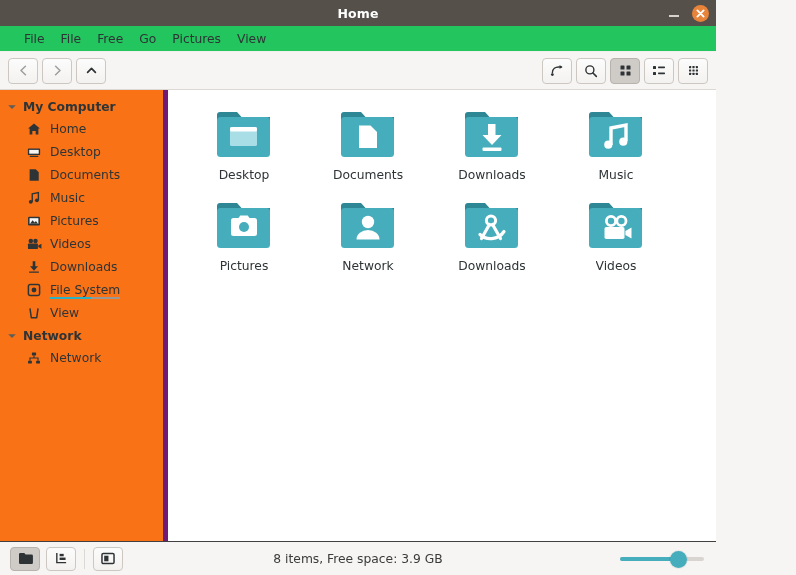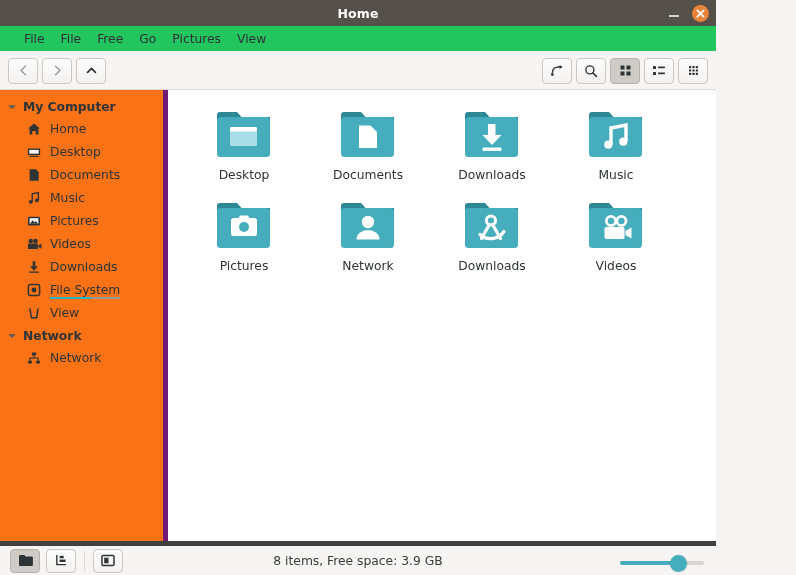--- a/index.html
+++ b/index.html
@@ -151,21 +151,21 @@
   .icon-cell .glyph { width: 58px; height: 58px; display:flex; align-items:center; justify-content:center; }
   .icon-cell .cap {
     margin-top: 4px; font-size: 12.3px; color: #2e3436; text-align: center;
     max-width: 118px; white-space: nowrap; overflow: hidden; text-overflow: ellipsis;
   }
 
   
   .statusbar {
     height: 34px; flex: 0 0 34px;
     background: #f6f5f4;
-    border-top: 5px solid #404040;
+    border-top: 1px solid #404040;
     display: flex; align-items: center;
     padding: 0 10px;
     position: relative;
   }
   .sbar-btn {
     width: 30px; height: 24px;
     border: 1px solid #cdc7c2; border-radius: 4px;
     background: linear-gradient(to bottom,#fcfcfc,#f4f2f0);
     display: flex; align-items: center; justify-content: center;
     cursor: pointer;

